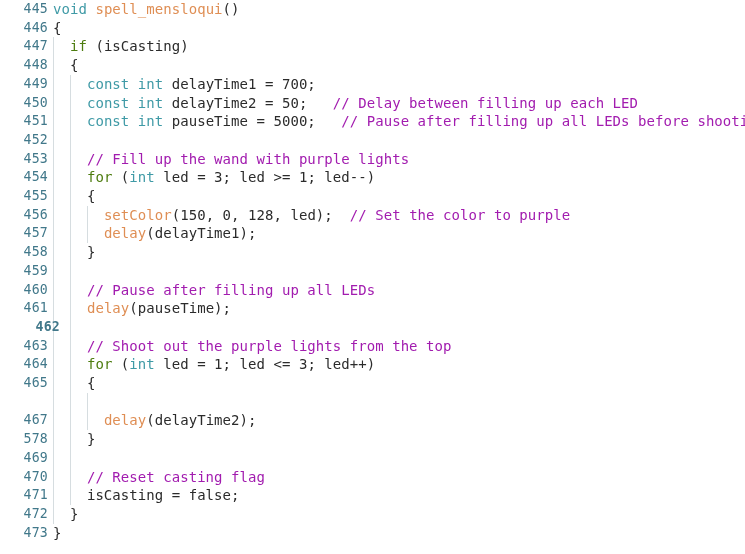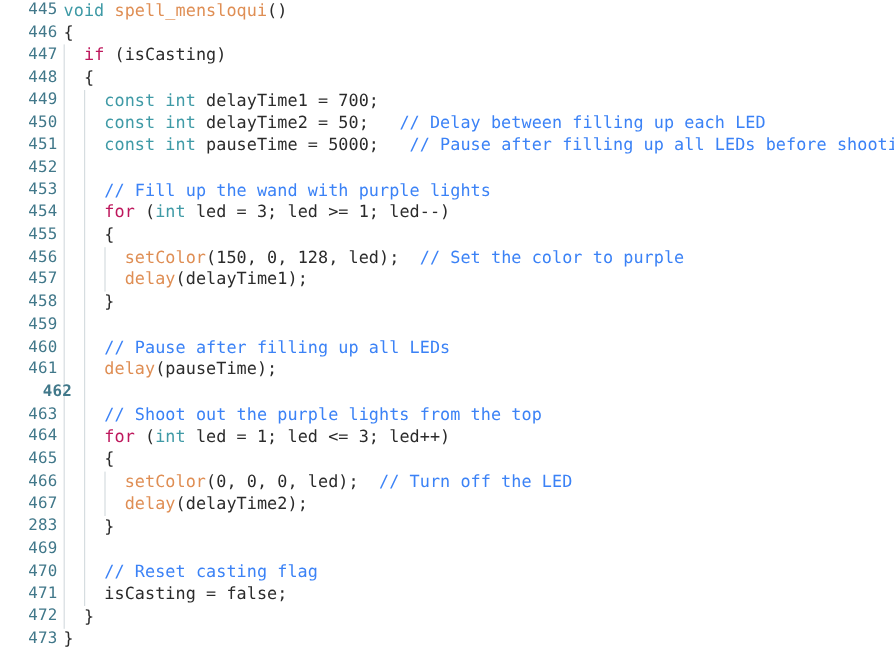--- a/index.html
+++ b/index.html
@@ -68,24 +68,24 @@
     height: 554px;
     pointer-events: none;
   }
   .guide {
     position: absolute;
     width: 1px;
     background: #d6dde0;
   }
 
   
-  .tok-kw       { color: #be185d; }   
+  .tok-kw       { color: #4d7c0f; }   
   .tok-type     { color: #3f9aa6; }   
   .tok-fn       { color: #df8e54; }   
-  .tok-comment  { color: #3b82f6; }   
+  .tok-comment  { color: #a21caf; }   
   .tok-plain    { color: #2b2b2b; }   
 </style>
 </head>
 <body>
 
 <div id="editor">
 
   <div class="indent-guides" id="guides">
       <div class="guide" style="left: 53px; top: 37.4px; height: 486.2px;"></div>
       <div class="guide" style="left: 69.84px; top: 74.8px; height: 430.1px;"></div>
@@ -108,23 +108,22 @@
       <div class="line" style="top: 205.7px; position: absolute; left: 0px; width: 745px;"><span class="gutter-num">456</span><span class="line-content"><span class="tok-plain">      </span><span class="tok-fn">setColor</span><span class="tok-plain">(150, 0, 128, led);  </span><span class="tok-comment">// Set the color to purple</span></span></div>
       <div class="line" style="top: 224.4px; position: absolute; left: 0px; width: 745px;"><span class="gutter-num">457</span><span class="line-content"><span class="tok-plain">      </span><span class="tok-fn">delay</span><span class="tok-plain">(delayTime1);</span></span></div>
       <div class="line" style="top: 243.1px; position: absolute; left: 0px; width: 745px;"><span class="gutter-num">458</span><span class="line-content"><span class="tok-plain">    }</span></span></div>
       <div class="line" style="top: 261.8px; position: absolute; left: 0px; width: 745px;"><span class="gutter-num">459</span><span class="line-content"></span></div>
       <div class="line" style="top: 280.5px; position: absolute; left: 0px; width: 745px;"><span class="gutter-num">460</span><span class="line-content"><span class="tok-plain">    </span><span class="tok-comment">// Pause after filling up all LEDs</span></span></div>
       <div class="line" style="top: 299.2px; position: absolute; left: 0px; width: 745px;"><span class="gutter-num">461</span><span class="line-content"><span class="tok-plain">    </span><span class="tok-fn">delay</span><span class="tok-plain">(pauseTime);</span></span></div>
       <div class="line" style="top: 317.9px; position: absolute; left: 12px; width: 745px; font-weight: bold;"><span class="gutter-num">462</span><span class="line-content"></span></div>
       <div class="line" style="top: 336.6px; position: absolute; left: 0px; width: 745px;"><span class="gutter-num">463</span><span class="line-content"><span class="tok-plain">    </span><span class="tok-comment">// Shoot out the purple lights from the top</span></span></div>
       <div class="line" style="top: 355.3px; position: absolute; left: 0px; width: 745px;"><span class="gutter-num">464</span><span class="line-content"><span class="tok-plain">    </span><span class="tok-kw">for</span><span class="tok-plain"> (</span><span class="tok-type">int</span><span class="tok-plain"> led = 1; led &lt;= 3; led++)</span></span></div>
       <div class="line" style="top: 374px; position: absolute; left: 0px; width: 745px;"><span class="gutter-num">465</span><span class="line-content"><span class="tok-plain">    {</span></span></div>
-      <div class="line" style="top: 392.7px; position: absolute; left: 0px; width: 745px;"><span class="gutter-num">466</span><span class="line-content"><span class="tok-plain">      </span><span class="tok-fn">setColor</span><span class="tok-plain">(0, 0, 0, led);  </span><span class="tok-comment">// Turn off the LED</span></span></div>
       <div class="line" style="top: 411.4px; position: absolute; left: 0px; width: 745px;"><span class="gutter-num">467</span><span class="line-content"><span class="tok-plain">      </span><span class="tok-fn">delay</span><span class="tok-plain">(delayTime2);</span></span></div>
-      <div class="line" style="top: 430.1px; position: absolute; left: 0px; width: 745px;"><span class="gutter-num">283</span><span class="line-content"><span class="tok-plain">    }</span></span></div>
+      <div class="line" style="top: 430.1px; position: absolute; left: 0px; width: 745px;"><span class="gutter-num">578</span><span class="line-content"><span class="tok-plain">    }</span></span></div>
       <div class="line" style="top: 448.8px; position: absolute; left: 0px; width: 745px;"><span class="gutter-num">469</span><span class="line-content"></span></div>
       <div class="line" style="top: 467.5px; position: absolute; left: 0px; width: 745px;"><span class="gutter-num">470</span><span class="line-content"><span class="tok-plain">    </span><span class="tok-comment">// Reset casting flag</span></span></div>
       <div class="line" style="top: 486.2px; position: absolute; left: 0px; width: 745px;"><span class="gutter-num">471</span><span class="line-content"><span class="tok-plain">    isCasting = false;</span></span></div>
       <div class="line" style="top: 504.9px; position: absolute; left: 0px; width: 745px;"><span class="gutter-num">472</span><span class="line-content"><span class="tok-plain">  }</span></span></div>
       <div class="line" style="top: 523.6px; position: absolute; left: 0px; width: 619px;"><span class="gutter-num">473</span><span class="line-content"><span class="tok-plain">}</span></span></div>
     </div>
 
 </div>
 
 </body></html>

